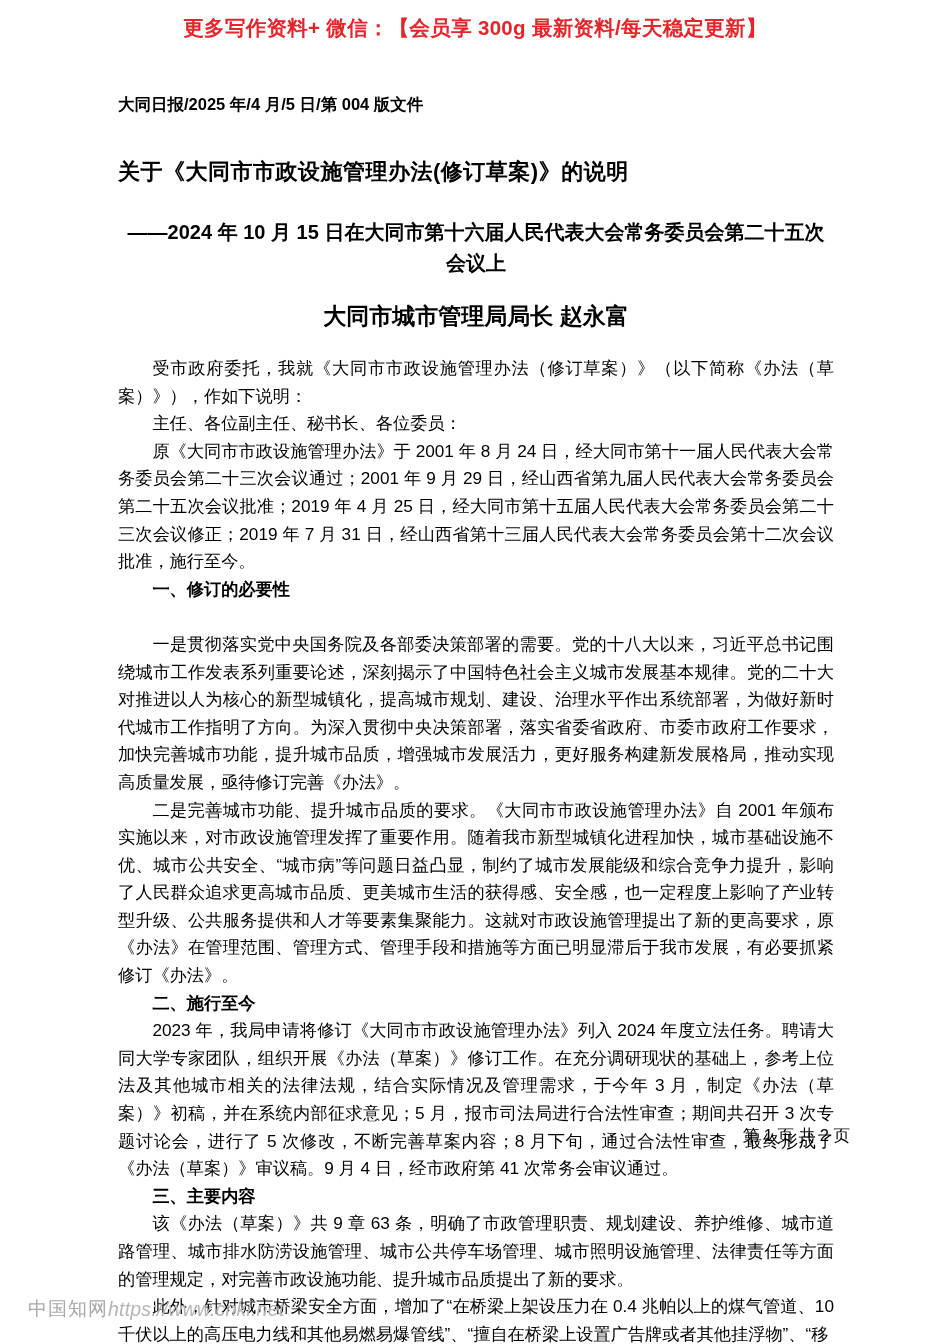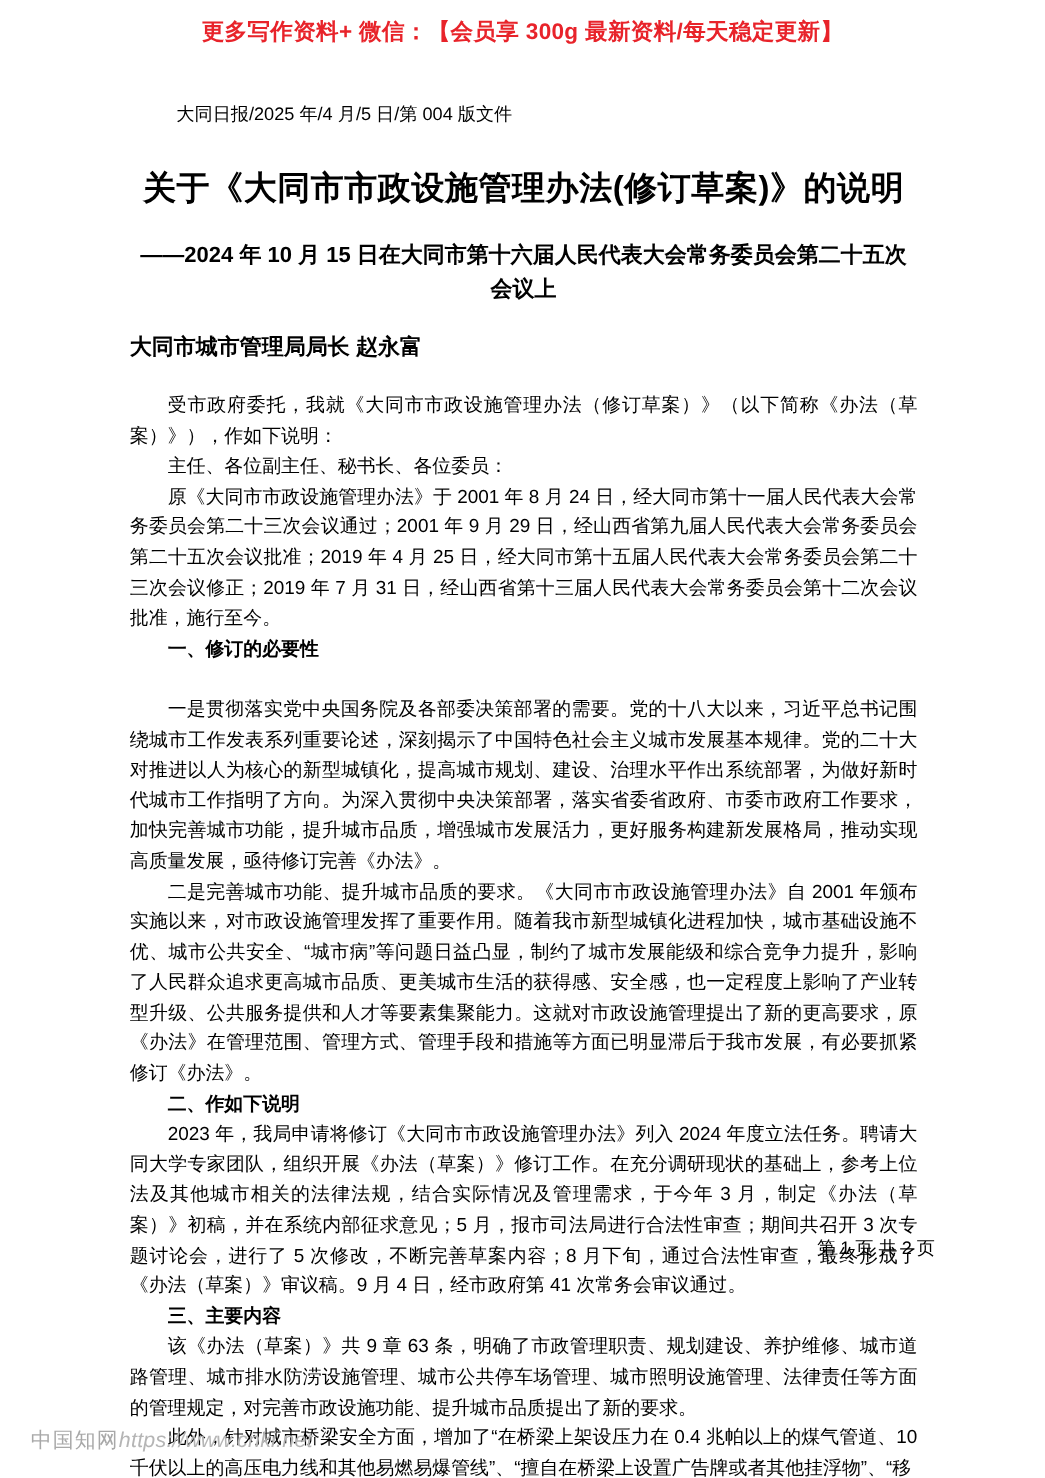--- a/index.html
+++ b/index.html
@@ -41,45 +41,45 @@
     position: absolute;
     left: 118px;
     top: 92px;
     width: 716px;
   }
 
   .source-line {
     font-size: 16.5px;
     line-height: 25px;
     width: 390px;
-    text-align: center;
+    text-align: left;
+    font-weight: bold;
   }
 
   .doc-title {
     margin-top: 38px;
-    text-align: center;
-    font-size: 30px;
+    font-size: 22px;
     font-weight: bold;
     line-height: 34px;
     letter-spacing: 0.5px;
   }
 
   .doc-subtitle {
     margin-top: 28px;
     text-align: center;
     font-size: 20px;
     font-weight: bold;
     line-height: 31px;
     padding: 0 6px;
   }
 
   .doc-author {
     margin-top: 22px;
-    text-align: left;
-    font-size: 20px;
+    text-align: center;
+    font-size: 23px;
     font-weight: bold;
     line-height: 30px;
   }
 
   .body-text {
     margin-top: 24px;
     font-size: 17.2px;
     line-height: 27.6px;
     text-align: justify;
     text-justify: inter-ideograph;
@@ -155,21 +155,21 @@
     <div class="doc-author">大同市城市管理局局长  赵永富</div>
 
     <div class="body-text" id="body-text">
         <p class="para">受市政府委托，我就《大同市市政设施管理办法（修订草案）》（以下简称《办法（草案）》），作如下说明：</p>
         <p class="para">主任、各位副主任、秘书长、各位委员：</p>
         <p class="para">原《大同市市政设施管理办法》于 2001 年 8 月 24 日，经大同市第十一届人民代表大会常务委员会第二十三次会议通过；2001 年 9 月 29 日，经山西省第九届人民代表大会常务委员会第二十五次会议批准；2019 年 4 月 25 日，经大同市第十五届人民代表大会常务委员会第二十三次会议修正；2019 年 7 月 31 日，经山西省第十三届人民代表大会常务委员会第十二次会议批准，施行至今。</p>
         <p class="heading">一、修订的必要性</p>
         <p class="spacer"></p>
         <p class="para">一是贯彻落实党中央国务院及各部委决策部署的需要。党的十八大以来，习近平总书记围绕城市工作发表系列重要论述，深刻揭示了中国特色社会主义城市发展基本规律。党的二十大对推进以人为核心的新型城镇化，提高城市规划、建设、治理水平作出系统部署，为做好新时代城市工作指明了方向。为深入贯彻中央决策部署，落实省委省政府、市委市政府工作要求，加快完善城市功能，提升城市品质，增强城市发展活力，更好服务构建新发展格局，推动实现高质量发展，亟待修订完善《办法》。</p>
         <p class="para">二是完善城市功能、提升城市品质的要求。《大同市市政设施管理办法》自 2001 年颁布实施以来，对市政设施管理发挥了重要作用。随着我市新型城镇化进程加快，城市基础设施不优、城市公共安全、“城市病”等问题日益凸显，制约了城市发展能级和综合竞争力提升，影响了人民群众追求更高城市品质、更美城市生活的获得感、安全感，也一定程度上影响了产业转型升级、公共服务提供和人才等要素集聚能力。这就对市政设施管理提出了新的更高要求，原《办法》在管理范围、管理方式、管理手段和措施等方面已明显滞后于我市发展，有必要抓紧修订《办法》。</p>
-        <p class="heading">二、作如下说明</p>
+        <p class="heading">二、施行至今</p>
         <p class="para">2023 年，我局申请将修订《大同市市政设施管理办法》列入 2024 年度立法任务。聘请大同大学专家团队，组织开展《办法（草案）》修订工作。在充分调研现状的基础上，参考上位法及其他城市相关的法律法规，结合实际情况及管理需求，于今年 3 月，制定《办法（草案）》初稿，并在系统内部征求意见；5 月，报市司法局进行合法性审查；期间共召开 3 次专题讨论会，进行了 5 次修改，不断完善草案内容；8 月下旬，通过合法性审查，最终形成了《办法（草案）》审议稿。9 月 4 日，经市政府第 41 次常务会审议通过。</p>
         <p class="heading">三、主要内容</p>
         <p class="para">该《办法（草案）》共 9 章 63 条，明确了市政管理职责、规划建设、养护维修、城市道路管理、城市排水防涝设施管理、城市公共停车场管理、城市照明设施管理、法律责任等方面的管理规定，对完善市政设施功能、提升城市品质提出了新的要求。</p>
         <p class="para">此外，针对城市桥梁安全方面，增加了“在桥梁上架设压力在 0.4 兆帕以上的煤气管道、10 千伏以上的高压电力线和其他易燃易爆管线”、“擅自在桥梁上设置广告牌或者其他挂浮物”、“移</p>
       </div>
 
   </div>
 
   <div class="page-footer">第 1 页 共 2 页</div>
 

